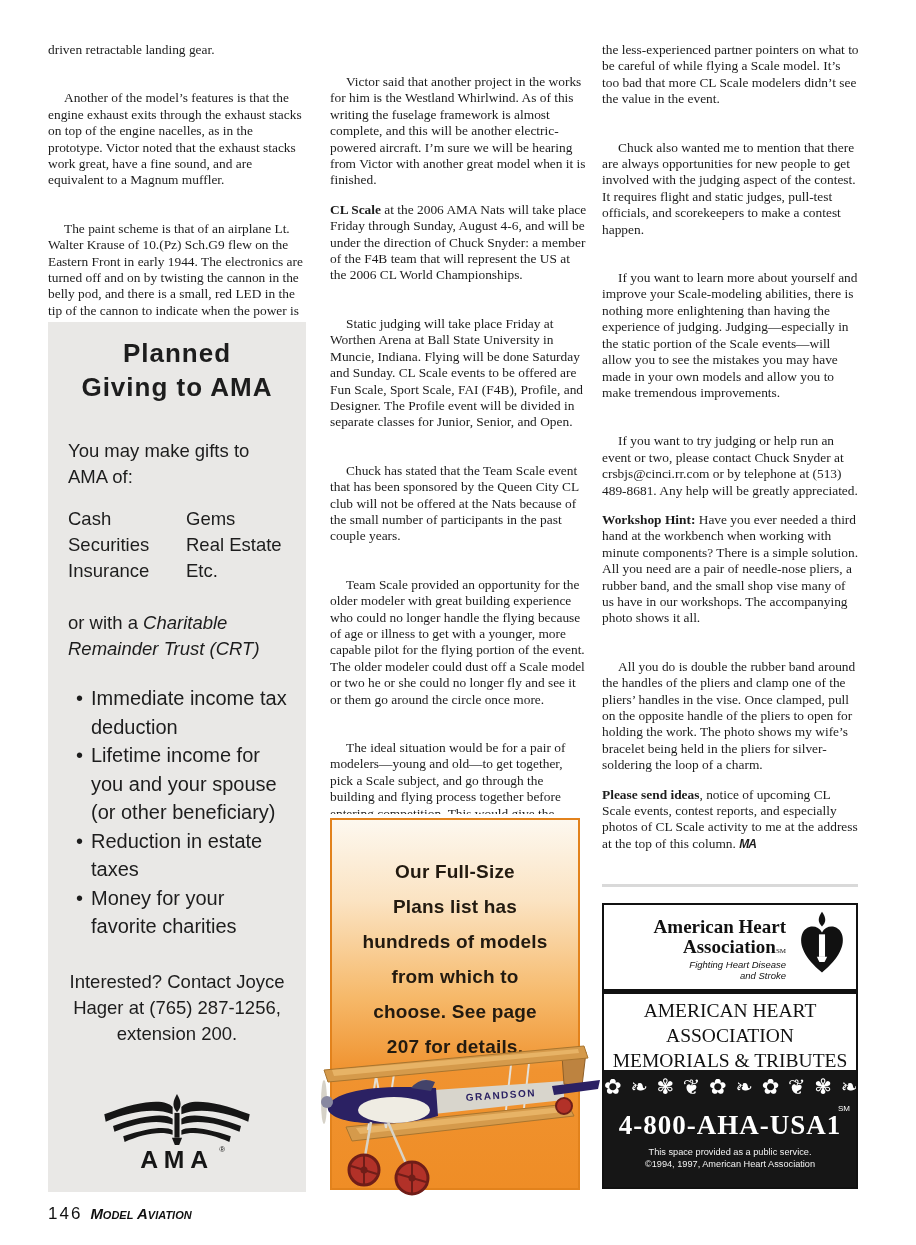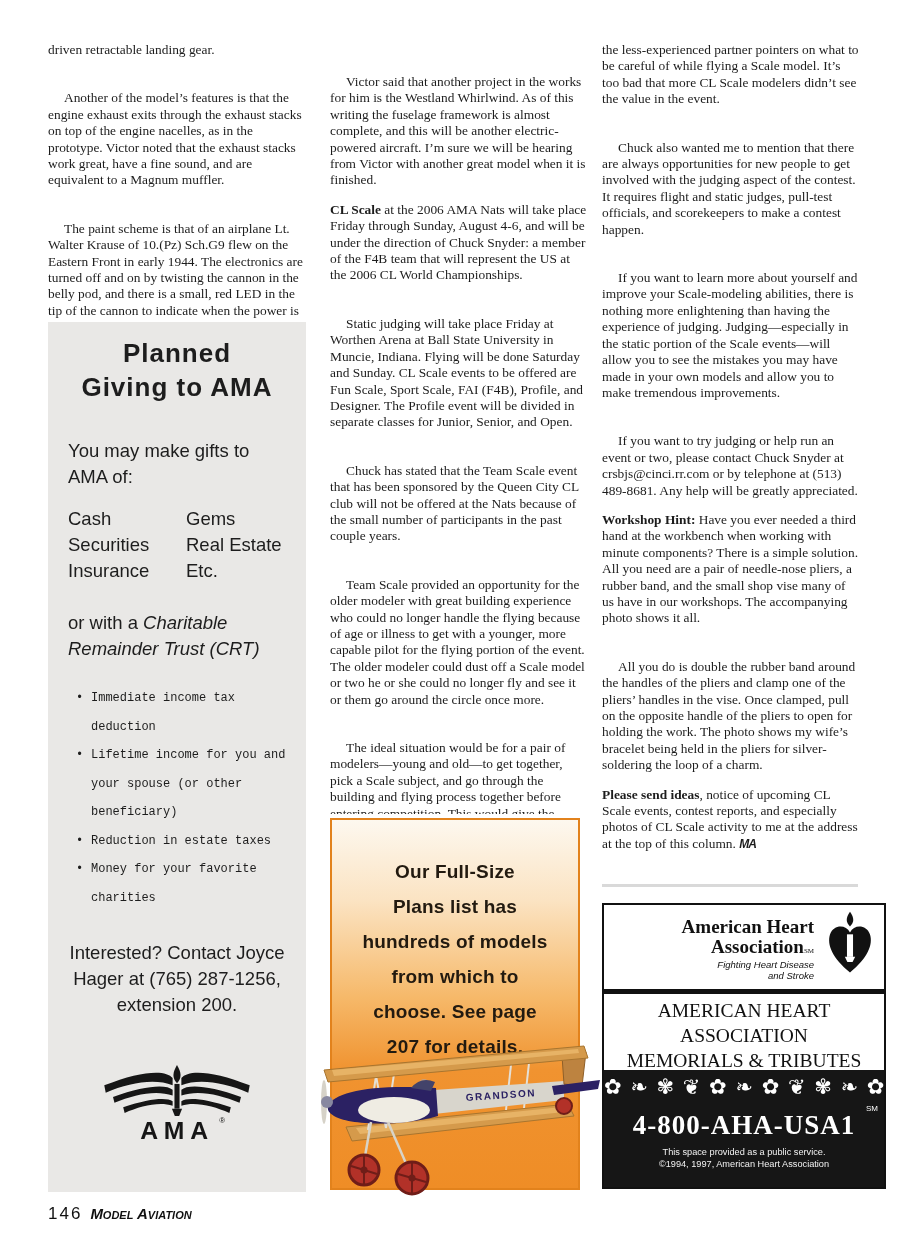--- a/index.html
+++ b/index.html
@@ -20,37 +20,37 @@
 
   
   .pg-box{position:absolute;left:48px;top:322px;width:258px;height:870px;
           background:#e9e8e6;font-family:"Liberation Sans",sans-serif;color:#1d1d1d;}
   .pg-title{margin-top:14px;text-align:center;font-size:26px;font-weight:bold;
             line-height:34px;letter-spacing:1px;}
   .pg-intro{margin:34px 20px 0;font-size:18.5px;line-height:26px;}
   .pg-gifts{display:grid;grid-template-columns:118px 1fr;margin:16px 20px 0;
             font-size:18.5px;line-height:26px;}
   .pg-crt{margin:26px 20px 0;font-size:18.5px;line-height:26px;}
-  .pg-bullets{margin:22px 12px 0 28px;padding:0;list-style:none;font-size:12px;font-family:Liberation Mono, monospace;}
+  .pg-bullets{margin:22px 12px 0 28px;padding:0;list-style:none;font-size:20px;}
   .pg-bullets li{position:relative;padding-left:15px;line-height:28.5px;margin:0;}
   .pg-bullets li::before{content:"\2022";position:absolute;left:0;top:0;}
   .pg-contact{margin:28px 10px 0;text-align:center;font-size:18.5px;line-height:26px;}
   .pg-logo{margin-top:44px;text-align:center;}
 
   
   .plans-ad{position:absolute;left:330px;top:818px;width:250px;height:372px;
             border:2px solid #e2821c;box-sizing:border-box;
             background:linear-gradient(180deg,#fdf8ef 0%,#fbe3c2 22%,#f6b96a 48%,#f09330 68%,#ef8d26 100%);}
   .plans-text{padding-top:34px;text-align:center;font-family:"Liberation Sans",sans-serif;
               font-weight:bold;font-size:19px;line-height:35px;color:#221a10;letter-spacing:.2px;}
   .plane-wrap{position:absolute;left:-16px;bottom:-10px;width:292px;height:156px;}
 
   
   .aha-rule{position:absolute;left:602px;top:884px;width:256px;height:3px;background:#d9d9d9;}
-  .aha-ad{position:absolute;left:602px;top:903px;width:284px;height:286px;
+  .aha-ad{position:absolute;left:602px;top:903px;width:256px;height:286px;
           border:2px solid #111;box-sizing:border-box;background:#fff;color:#111;}
   .aha-logo-sec{height:84px;border-bottom:5px solid #111;position:relative;}
   .aha-logo-text{position:absolute;right:70px;top:12px;text-align:right;
                  font-family:"Liberation Serif",serif;font-weight:bold;}
   .aha-l1{font-size:19px;line-height:20px;}
   .aha-l2{font-size:19px;line-height:20px;}
   .aha-sm-sub{font-size:7px;font-weight:normal;}
   .aha-tagline{position:absolute;right:70px;top:54px;text-align:right;
                font-family:"Liberation Sans",sans-serif;font-style:italic;font-size:9.5px;line-height:11px;}
   .heart-icon{position:absolute;right:8px;top:6px;}

